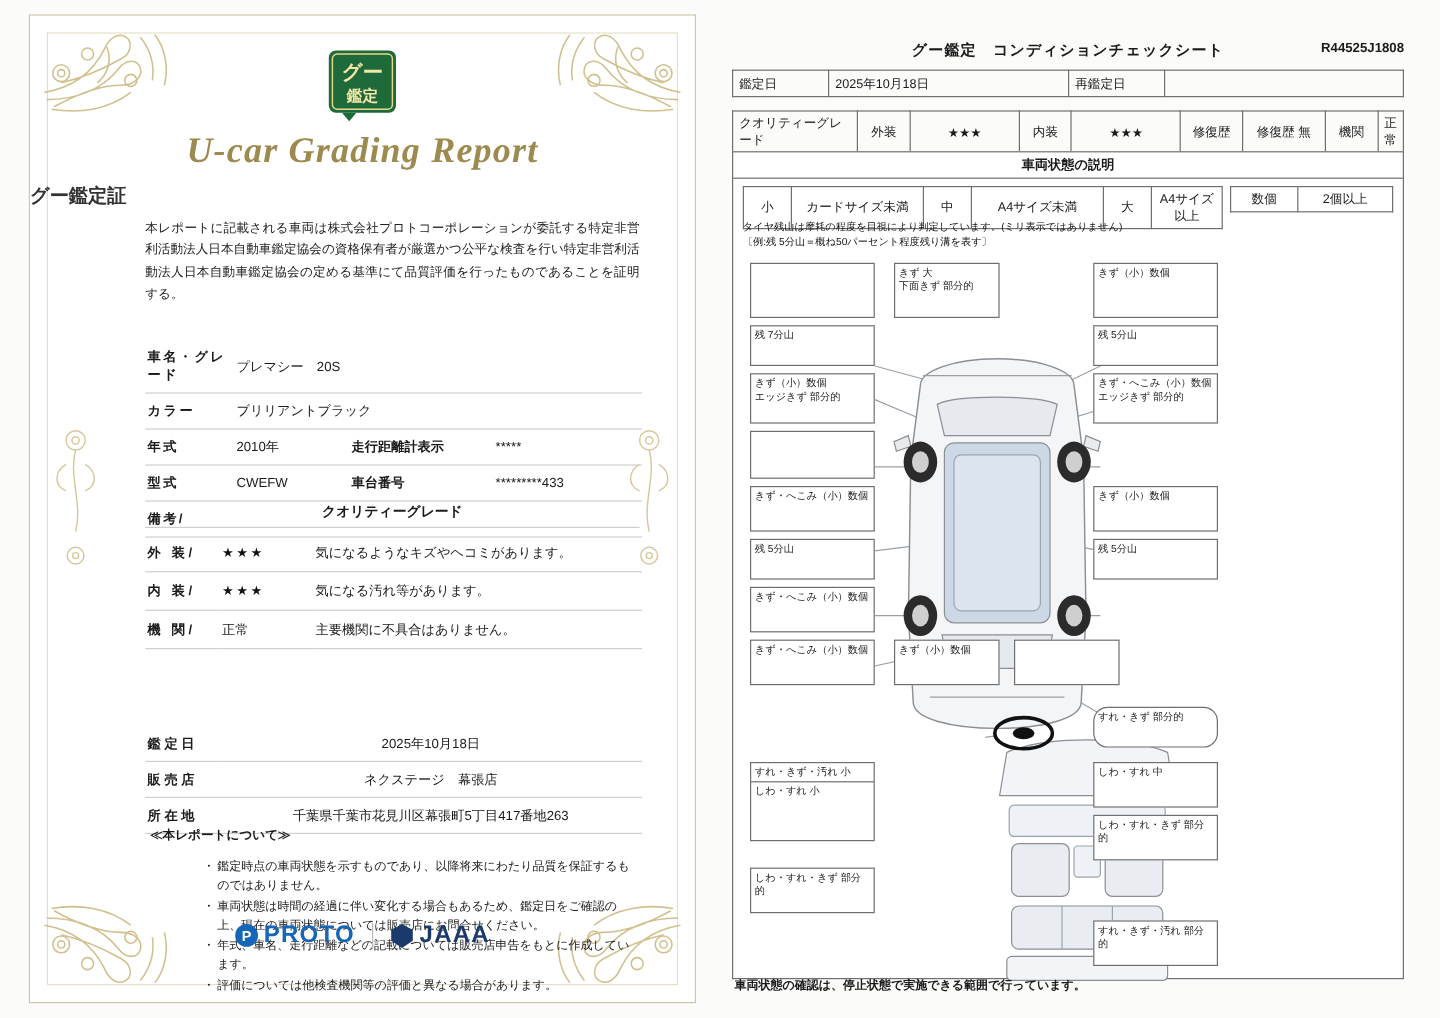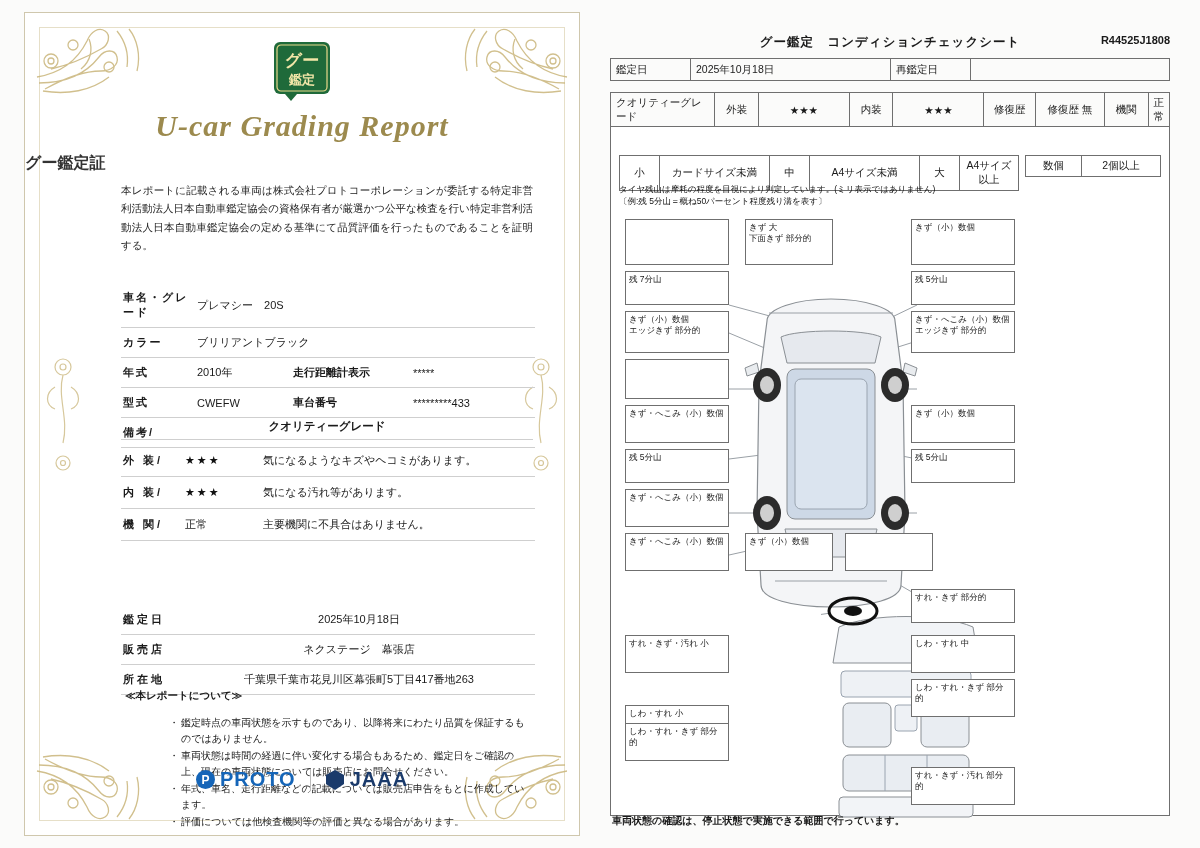--- a/index.html
+++ b/index.html
@@ -413,20 +413,21 @@
         <td style="width:92px">★★★</td>
         <td style="width:52px">修復歴</td>
         <td style="width:70px">修復歴 無</td>
         <td style="width:44px">機関</td>
         <td>正常</td>
       </tr>
     </tbody>
       </table>
 
     <div class="cond-box">
+      <div class="cond-head">車両状態の説明</div>
 
       <table class="grid size-legend">
         <tbody>
             <tr>
           <td style="width:40px">小</td>
           <td style="width:110px">カードサイズ未満</td>
           <td style="width:40px">中</td>
           <td style="width:110px">A4サイズ未満</td>
           <td style="width:40px">大</td>
           <td>A4サイズ以上</td>
@@ -546,24 +547,24 @@
         </svg>
       </div>
 
       <div style="position:absolute; left:216px; top:466px;">
         <svg width="52" height="36" viewBox="0 0 52 36">
           <ellipse cx="26" cy="18" rx="24" ry="13" fill="none" stroke="#111" stroke-width="3"></ellipse>
           <ellipse cx="26" cy="18" rx="9" ry="5" fill="#111"></ellipse>
         </svg>
       </div>
 
-      <div class="cbox" style="left:300px; top:462px; width:104px; height:34px;">すれ・きず 部分的</div>
+      <div class="cbox" style="left:300px; top:462px; width:104px; height:34px;border-radius:12px;">すれ・きず 部分的</div>
       <div class="cbox" style="left:14px;  top:508px; width:104px; height:38px;">すれ・きず・汚れ 小</div>
       <div class="cbox" style="left:300px; top:508px; width:104px; height:38px;">しわ・すれ 中</div>
-      <div class="cbox" style="left:14px;  top:578px; width:104px; height:23px;">しわ・すれ 小</div>
+      <div class="cbox" style="left:14px;  top:524px; width:104px; height:50px;">しわ・すれ 小</div>
       <div class="cbox" style="left:300px; top:552px; width:104px; height:38px;">しわ・すれ・きず 部分的</div>
       <div class="cbox" style="left:14px;  top:596px; width:104px; height:38px;">しわ・すれ・きず 部分的</div>
       <div class="cbox" style="left:300px; top:640px; width:104px; height:38px;">すれ・きず・汚れ 部分的</div>
     </div>
 
     <div class="footer-note">車両状態の確認は、停止状態で実施できる範囲で行っています。</div>
   </div>
 
 </div>
 

